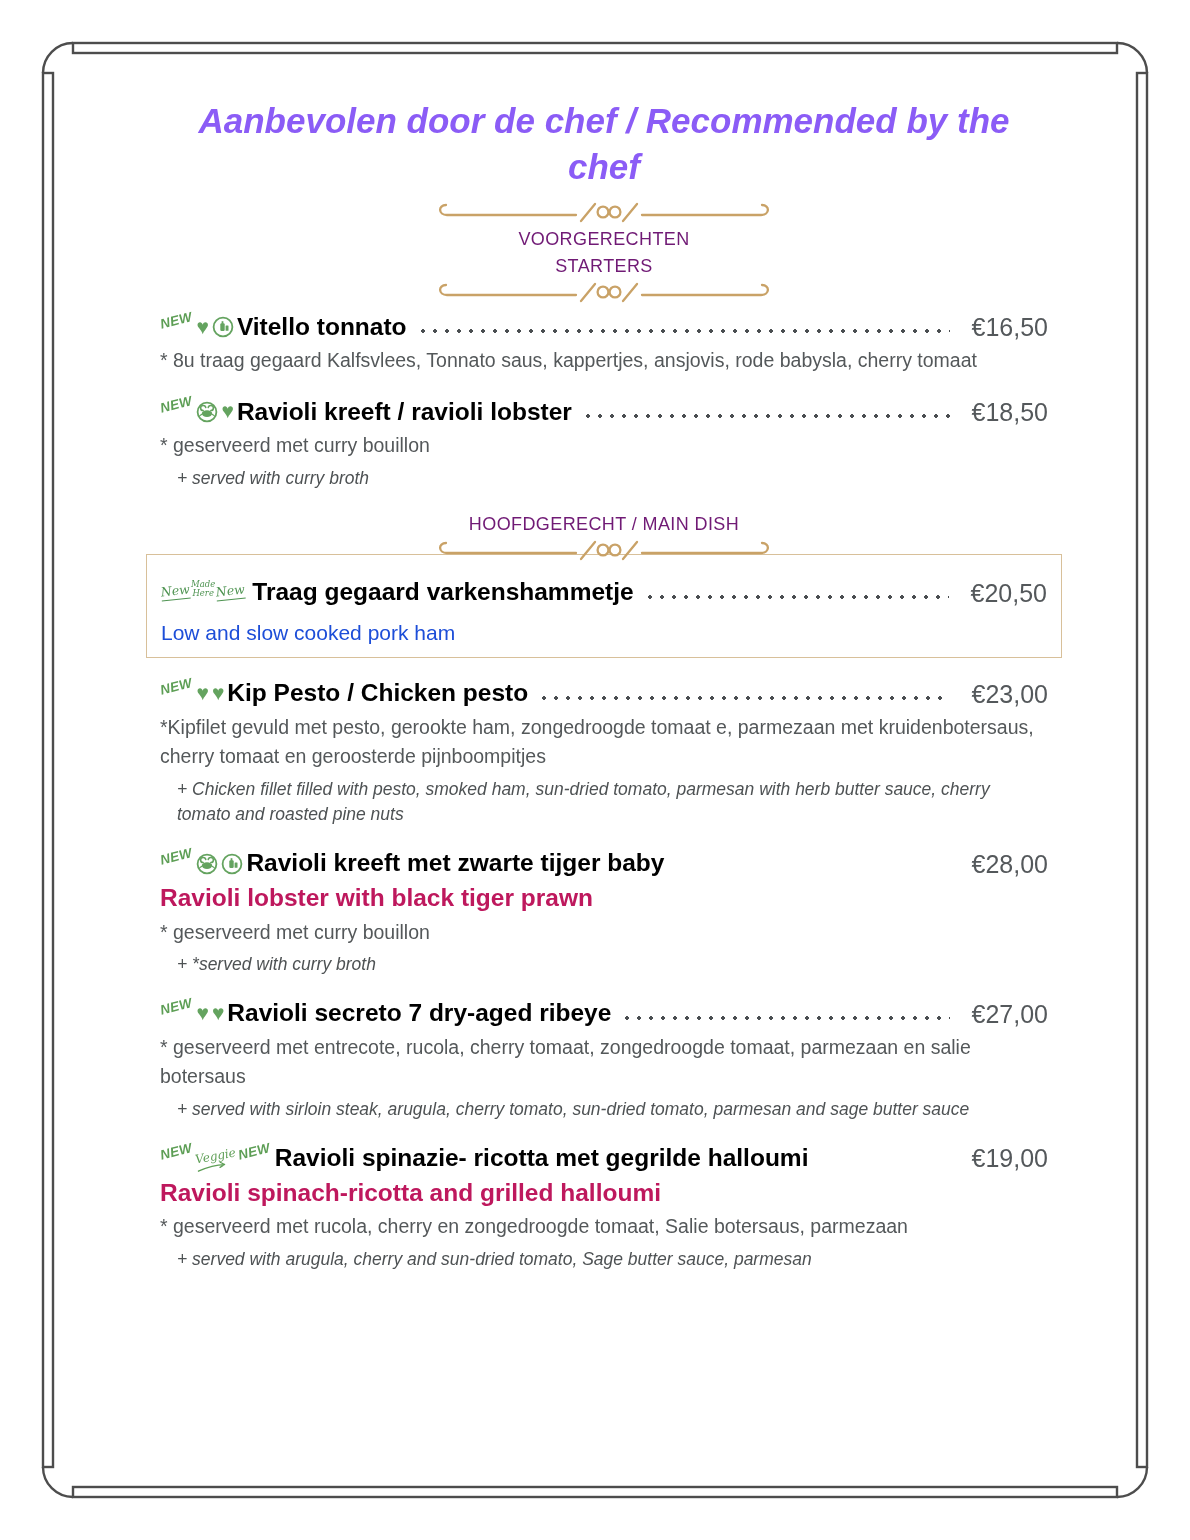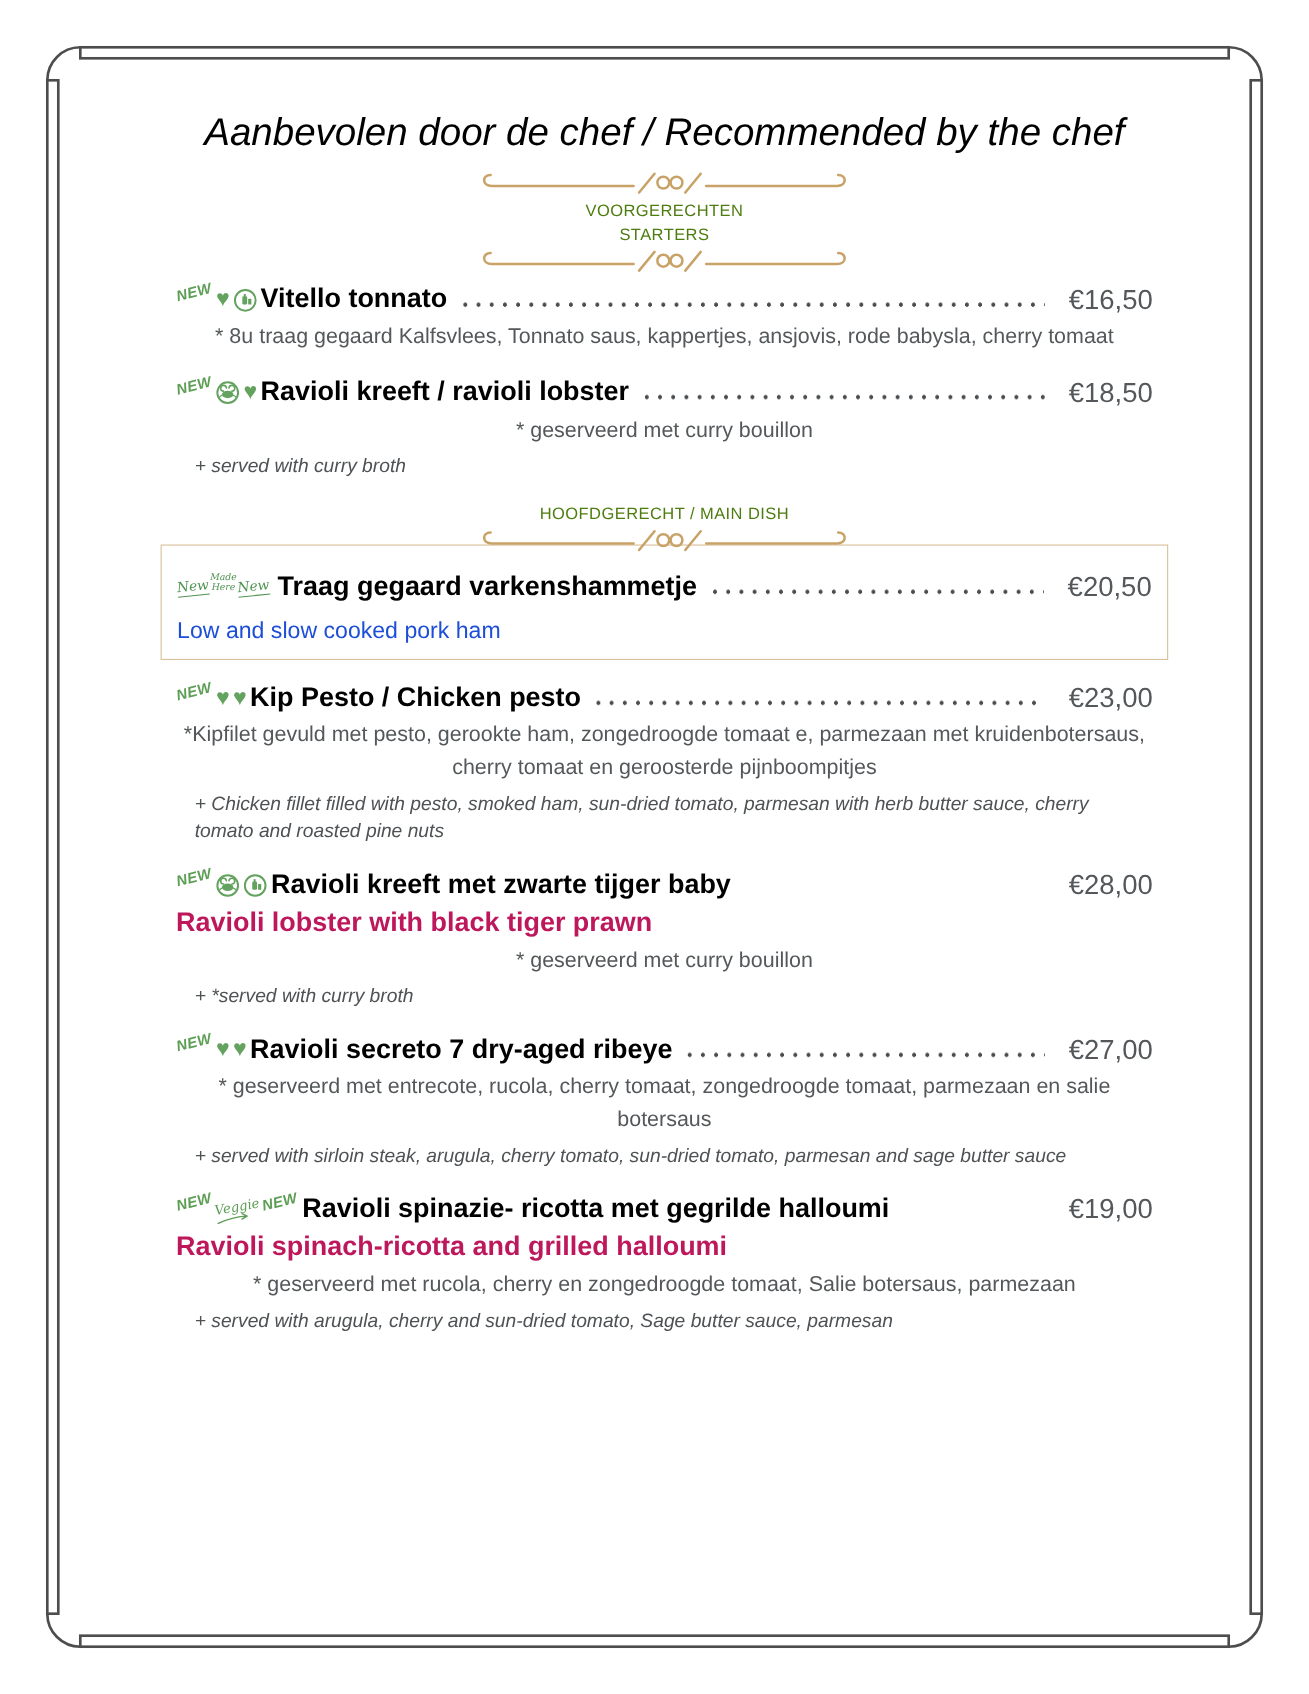--- a/index.html
+++ b/index.html
@@ -10,45 +10,45 @@
     font-family:"Liberation Sans",sans-serif;
     overflow:hidden;
   }
   .frame-svg{position:absolute;inset:0;pointer-events:none;}
   .content{
     position:absolute;
     left:160px;top:98px;
     width:888px;
   }
   .menu-title{
-    font-style:italic;font-weight:400;
+    font-style:italic;font-weight:700;
     font-size:35px;line-height:1.32;
-    color:#000000;text-align:center;
+    color:#8b5cf6;text-align:center;
     margin:0 0 10px 0;
   }
   .section-head{text-align:center;margin:0 auto 6px;}
   .divider{width:340px;height:26px;display:block;margin:0 auto;color:#c9a267;}
   .divider.mid{margin-bottom:-16px;position:relative;z-index:2;}
   .sec-line{
-    font-size:15px;color:#4d7c0f;line-height:1.4;
+    font-size:18px;color:#701a75;line-height:1.4;
     letter-spacing:.4px;margin:1px 0;
   }
   .item{margin-bottom:21px;}
   .title-row{display:flex;align-items:center;}
   .title-left{display:flex;align-items:center;gap:3px;min-width:0;}
   .dish-name{font-size:24.5px;font-weight:700;color:#000000;line-height:1.25;white-space:nowrap;}
   .dish-name2{font-size:24.5px;font-weight:700;color:#be185d;line-height:1.3;margin-top:3px;}
   .price{font-size:25px;font-weight:400;color:#54585b;line-height:1.2;margin-left:12px;}
   .leader{
     flex:1;height:6px;margin:0 10px;align-self:center;position:relative;top:4px;
     background-image:radial-gradient(circle,#4a4e51 1.7px,transparent 2.1px);
     background-size:12px 6px;background-position:left center;background-repeat:repeat-x;
   }
   .leader.blank{background:none;}
-  .desc{font-size:19.5px;color:#54585a;line-height:1.5;margin:4px 0 0;text-align:center;}
+  .desc{font-size:19.5px;color:#54585a;line-height:1.5;margin:4px 0 0;}
   .desc-lg{font-size:21px;color:#1d4ed8;line-height:1.4;margin:4px 0 0;}
   .desc-en{
     font-style:italic;font-size:17.5px;color:#4e5254;
     line-height:1.45;margin:5px 0 0;padding-left:17px;
   }
   
   .badge-new{
     display:inline-block;transform:rotate(-14deg);
     font-style:italic;font-weight:800;font-size:13.5px;
     color:#5d9e55;letter-spacing:.3px;

